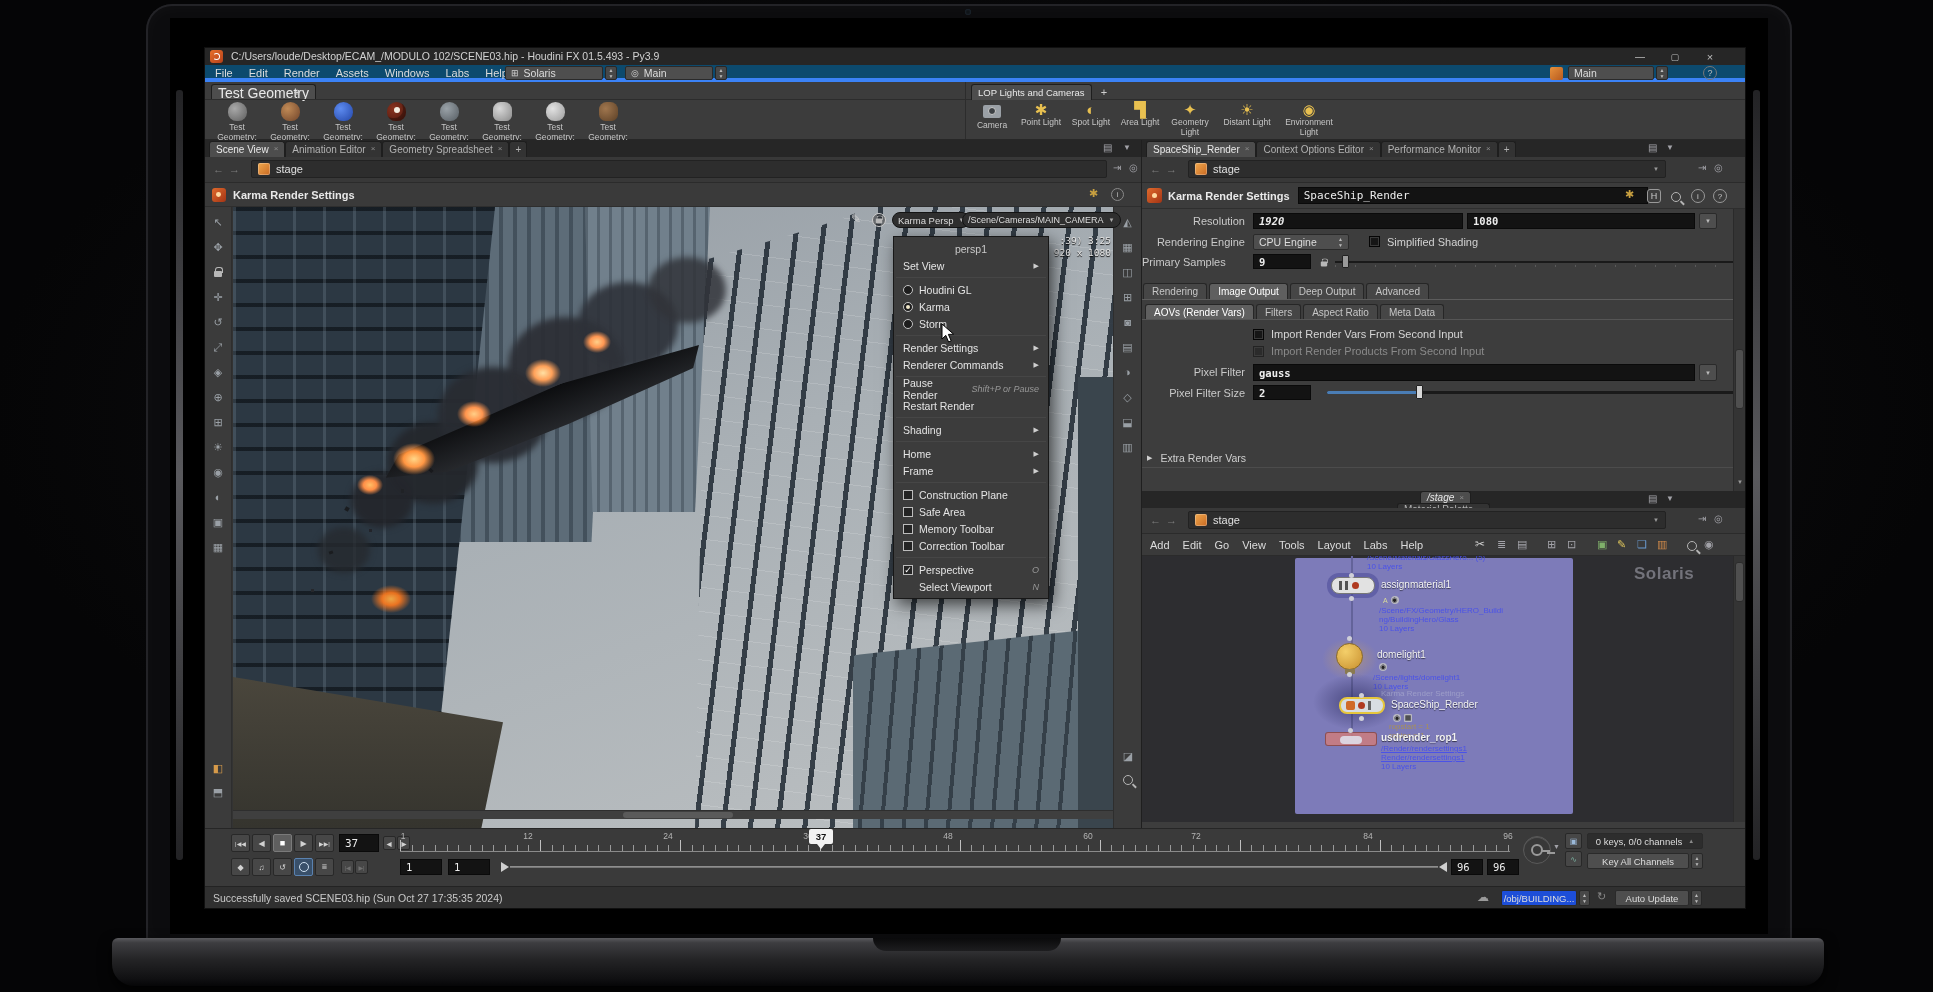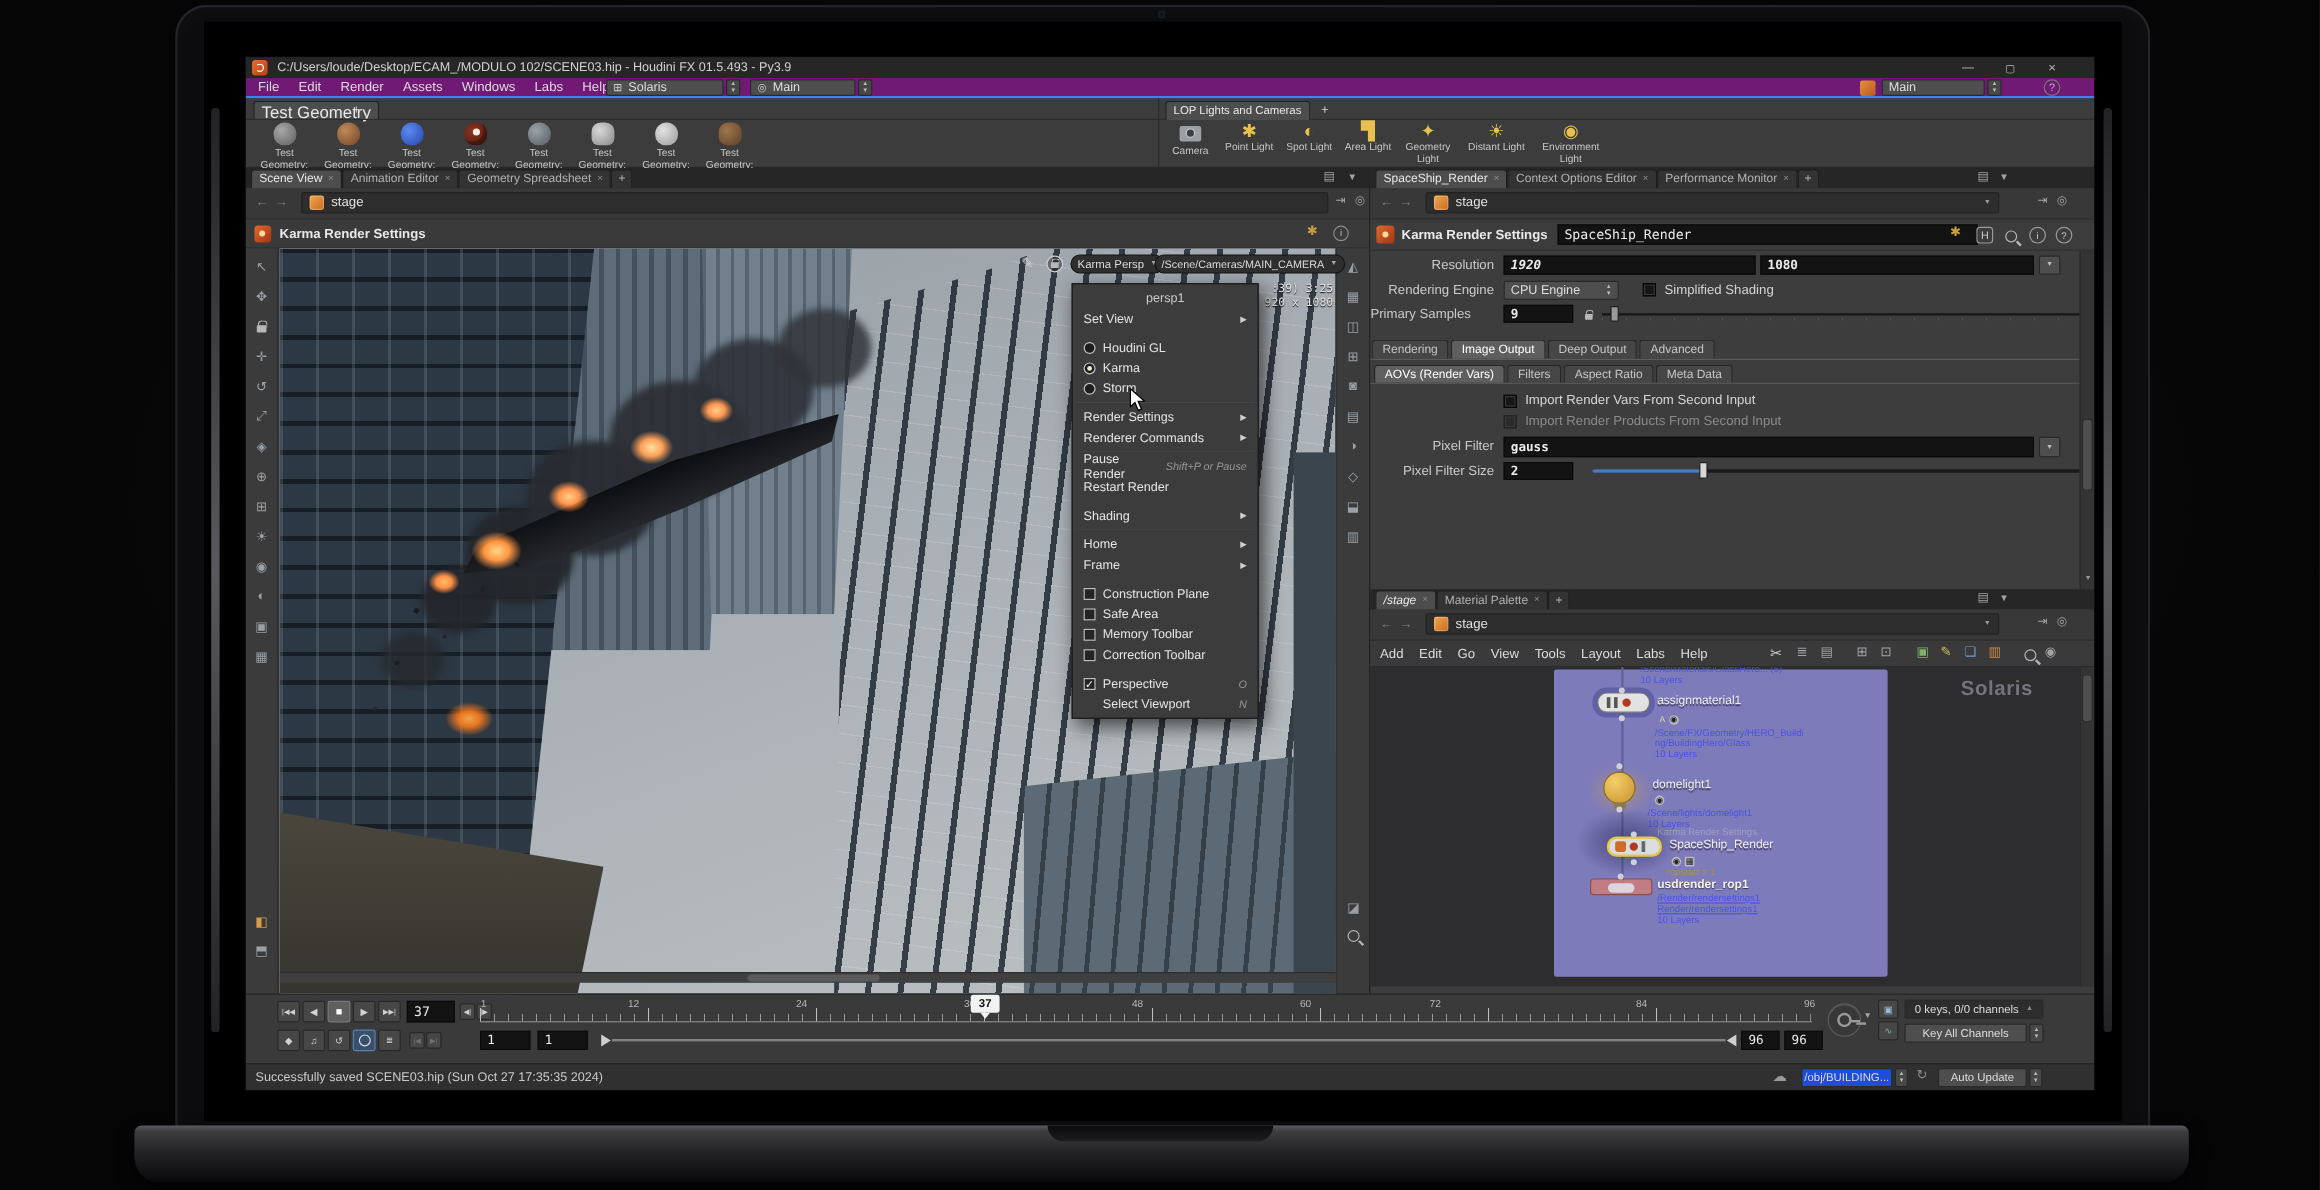--- a/index.html
+++ b/index.html
@@ -11,21 +11,21 @@
   
   .lid{left:146px;top:4px;width:1646px;height:936px;background:#0c0c0e;border-radius:26px 26px 0 0;box-shadow:inset 0 0 0 2px #232327,inset 0 2px 18px rgba(255,255,255,.03);}
   .glass{left:170px;top:18px;width:1598px;height:916px;background:#000;}
   .edge{width:7px;background:linear-gradient(180deg,#2e2e31,#77777c 50%,#2e2e31);opacity:.75;border-radius:3px;}
   .base{left:112px;top:938px;width:1712px;height:48px;background:linear-gradient(#5a5a5e,#3d3d40 10%,#242426 45%,#101012 85%,#060607);border-radius:6px 6px 22px 22px;box-shadow:0 6px 14px rgba(0,0,0,.8);}
   .notch{left:873px;top:938px;width:188px;height:13px;background:linear-gradient(#0a0a0b,#1d1d1f);border-radius:0 0 14px 14px;}
   .cam{left:965px;top:9px;width:6px;height:6px;border-radius:50%;background:#101418;box-shadow:inset 0 0 2px #2a3a4a;}
   
   .hwin{left:205px;top:48px;width:1540px;height:860px;background:#3d3d3d;font-size:11px;color:#d6d6d6;box-shadow:0 0 0 1px #101010;}
   .titlebar{left:0;top:0;width:1540px;height:17px;background:#262626;}
-  .menubar{left:0;top:17px;width:1540px;height:17px;background:#701a75;border-bottom:2px solid #3b82f6;}
+  .menubar{left:0;top:17px;width:1540px;height:17px;background:#0c4a6e;border-bottom:4px solid #3b82f6;}
   .shelf{left:0;top:34px;width:1540px;height:58px;background:#3c3c3c;border-bottom:1px solid #272727;}
   .ptabs{height:17px;background:#262626;}
   .tab{background:#333;color:#b2b2b2;font-size:10px;border:1px solid #1e1e1e;border-bottom:none;border-radius:3px 3px 0 0;padding:0 6px;display:flex;align-items:center;gap:5px;height:16px;}
   .tab.on{background:#4d4d4d;color:#e9e9e9;}
   .x{color:#8d8d8d;font-size:8px;line-height:1;}
   .pathbar{height:26px;background:#383838;border-bottom:1px solid #2b2b2b;}
   .addr{background:#2d2d2d;border:1px solid #222;border-radius:2px;height:18px;display:flex;align-items:center;gap:6px;padding:0 6px;color:#e0e0e0;}
   .cube{width:12px;height:12px;background:linear-gradient(135deg,#f0a84e,#c96a22);border-radius:2px;box-shadow:inset 0 0 0 1px rgba(255,255,255,.25);}
   .navarr{color:#7e7e7e;font-size:11px;}
   .field{background:#131313;color:#ececec;font-family:"DejaVu Sans Mono",monospace;font-size:10.5px;display:flex;align-items:center;padding:0 5px;border:1px solid #0a0a0a;}
@@ -507,28 +507,32 @@
 
       <div class="a" style="left:0px;top:178px;width:103px;text-align:right;color:#c9c9c9;">Pixel Filter Size</div>
       <div class="a field" style="left:111px;top:176px;width:58px;height:15px;font-weight:bold;">
           <span>2</span>
         </div>
       <div class="a" style="left:185px;top:182px;width:408px;height:3px;background:#1a1a1a;border-radius:2px;">
           <div style="width:94px;height:3px;background:#4a7db5;border-radius:2px;"></div>
         </div>
       <div class="a" style="left:274px;top:176px;width:7px;height:14px;background:#d8d8d8;border:1px solid #222;border-radius:1px;"></div>
 
+      <div class="a f" style="left:0;top:239px;width:603px;height:20px;border-bottom:1px solid #4c4c4c;">
+          <span class="sub" style="margin-left:5px;">▶</span>
+          <span style="margin-left:8px;font-size:10.5px;color:#cfcfcf;">Extra Render Vars</span>
+        </div>
 
       <div class="a scrollcol" style="left:591px;top:0;width:12px;height:282px;">
         <div class="a scrollhandle" style="left:1px;top:140px;width:9px;height:60px;"></div>
         <div class="a fc" style="left:1px;top:268px;width:10px;height:10px;color:#999;font-size:6px;">▼</div>
       </div>
     </div>
 
-    <div class="a ptabs f" style="left:937px;top:443px;width:603px;">
+    <div class="a ptabs f" style="left:937px;top:443px;width:603px;flex-direction:column;">
       <div class="tab on" style="margin-left:4px;font-style:italic;">
           <span>/stage</span>
           <span class="x">×</span>
         </div>
       <div class="tab">
           <span>Material Palette</span>
           <span class="x">×</span>
         </div>
       <div class="tab fc" style="width:18px;">+</div>
       <div class="a ic" style="left:506px;top:3px;font-size:10px;">▤</div>

